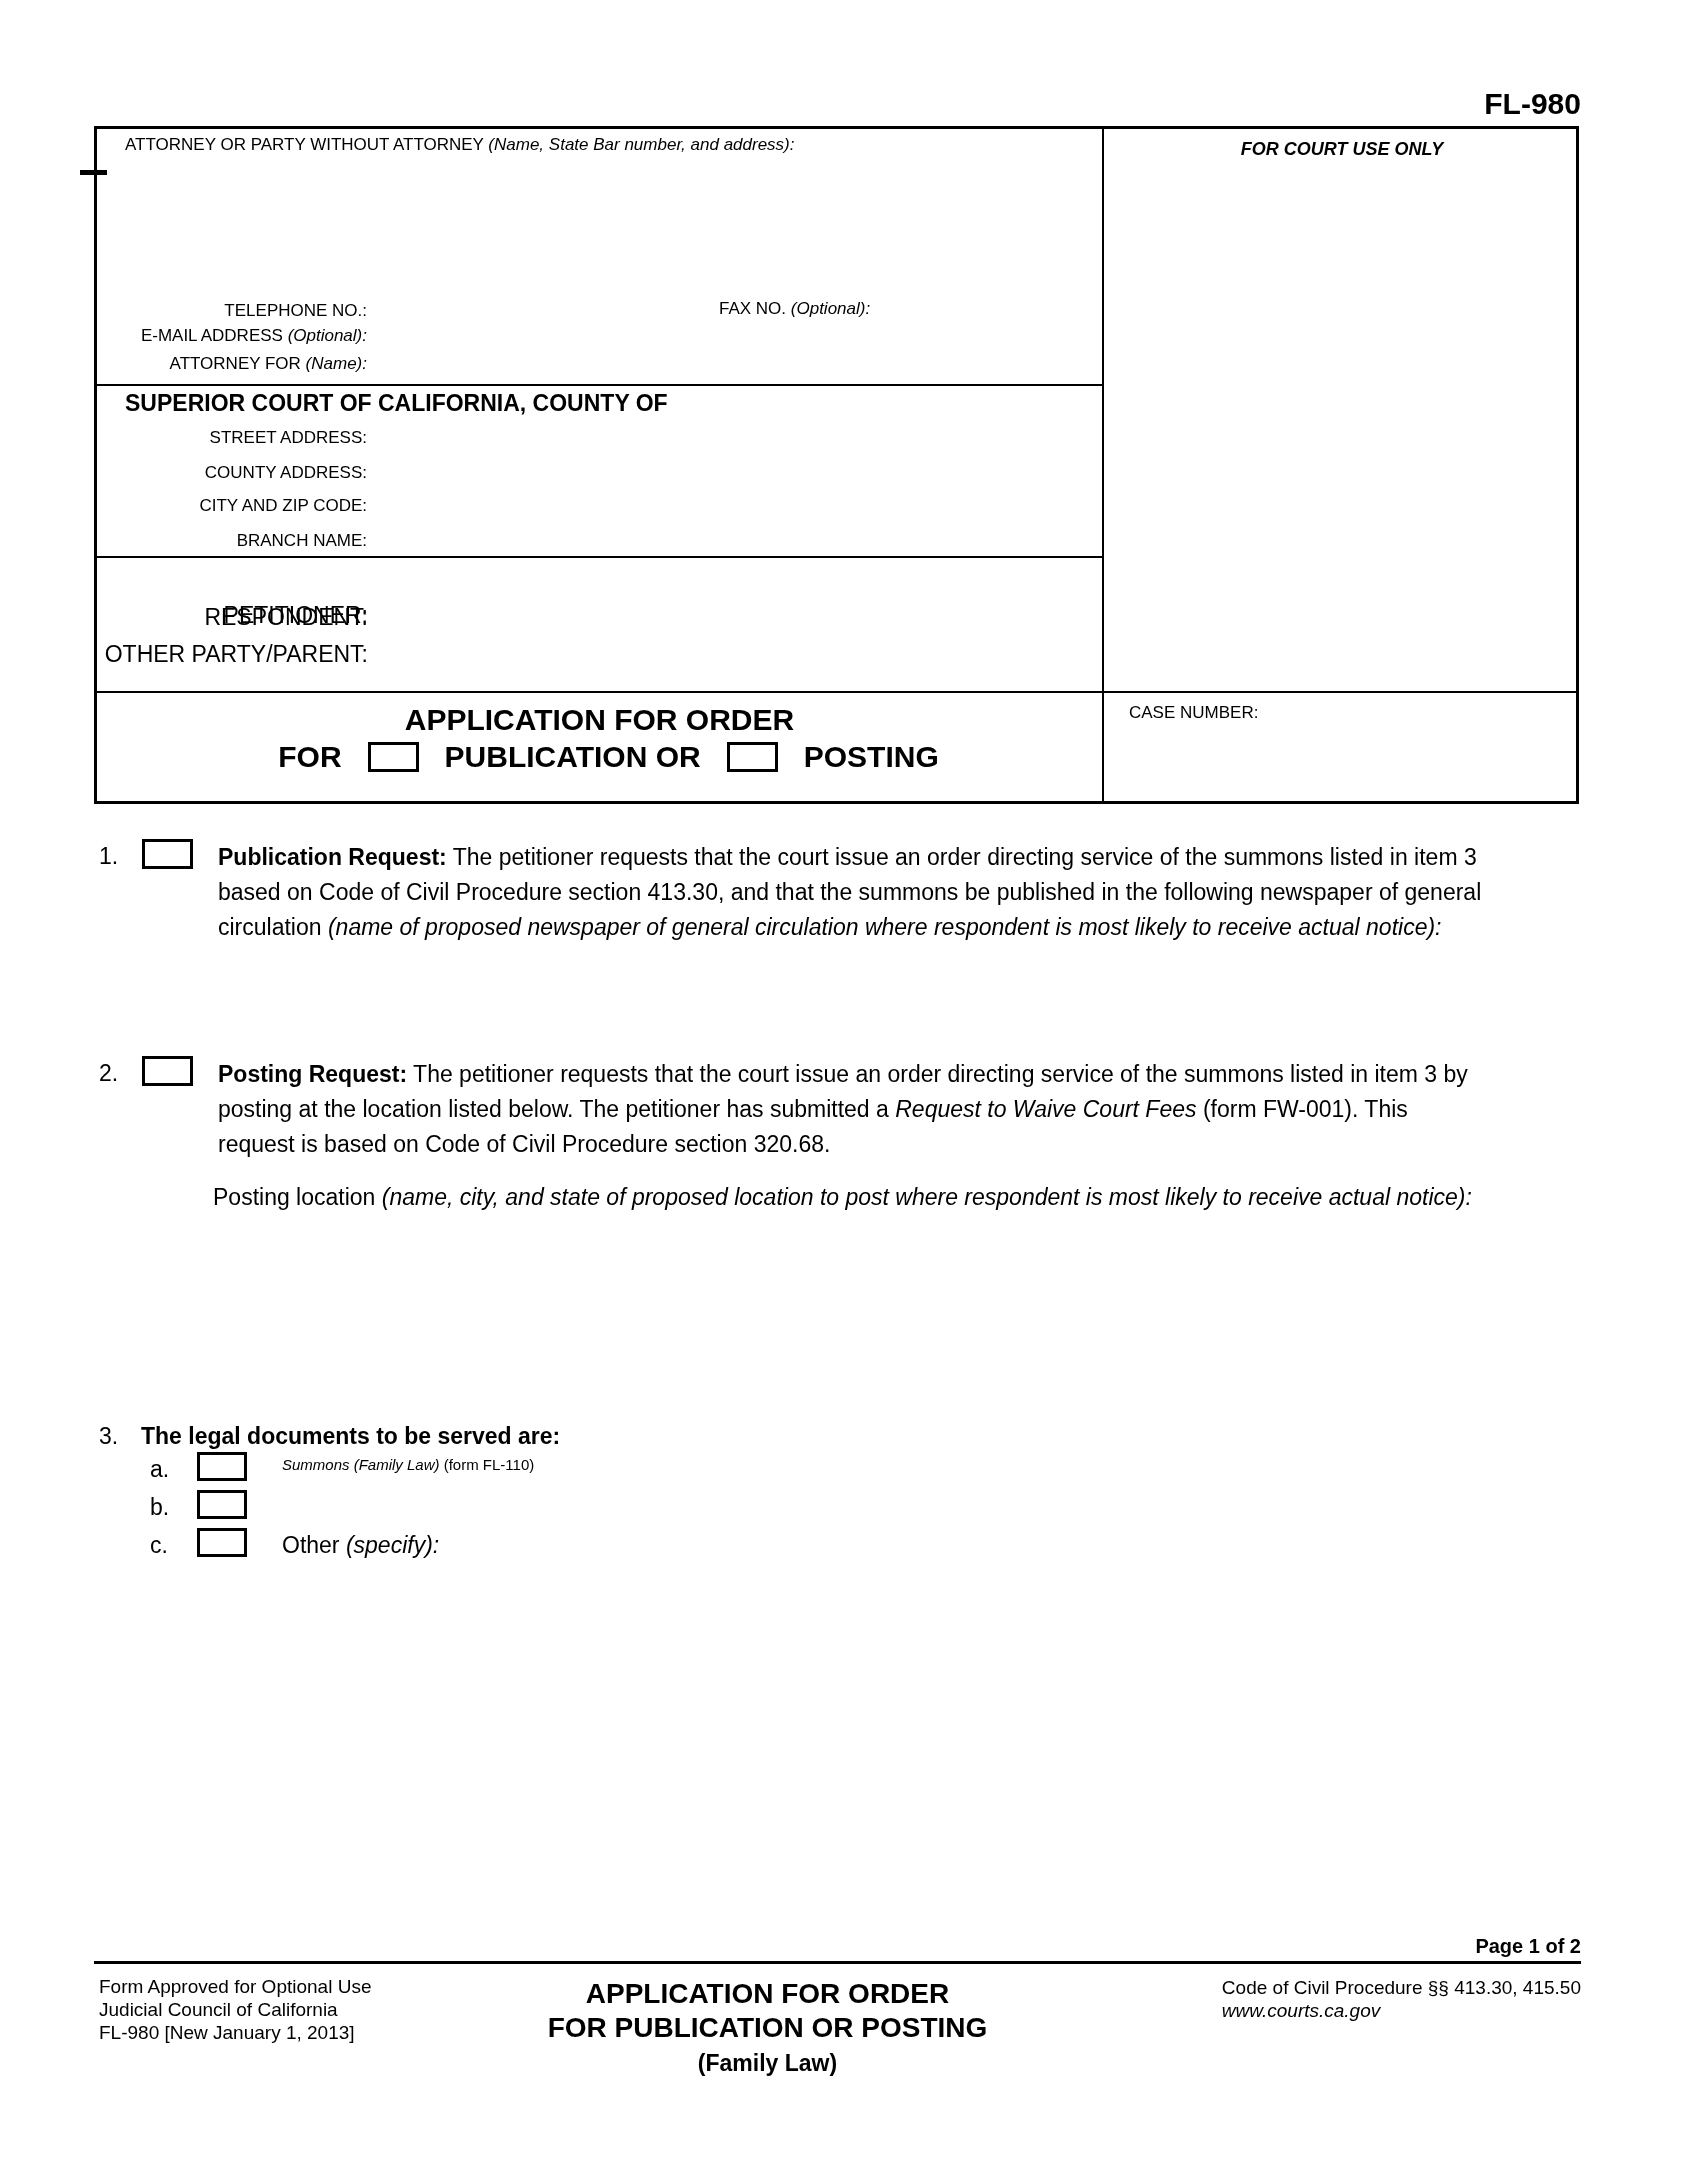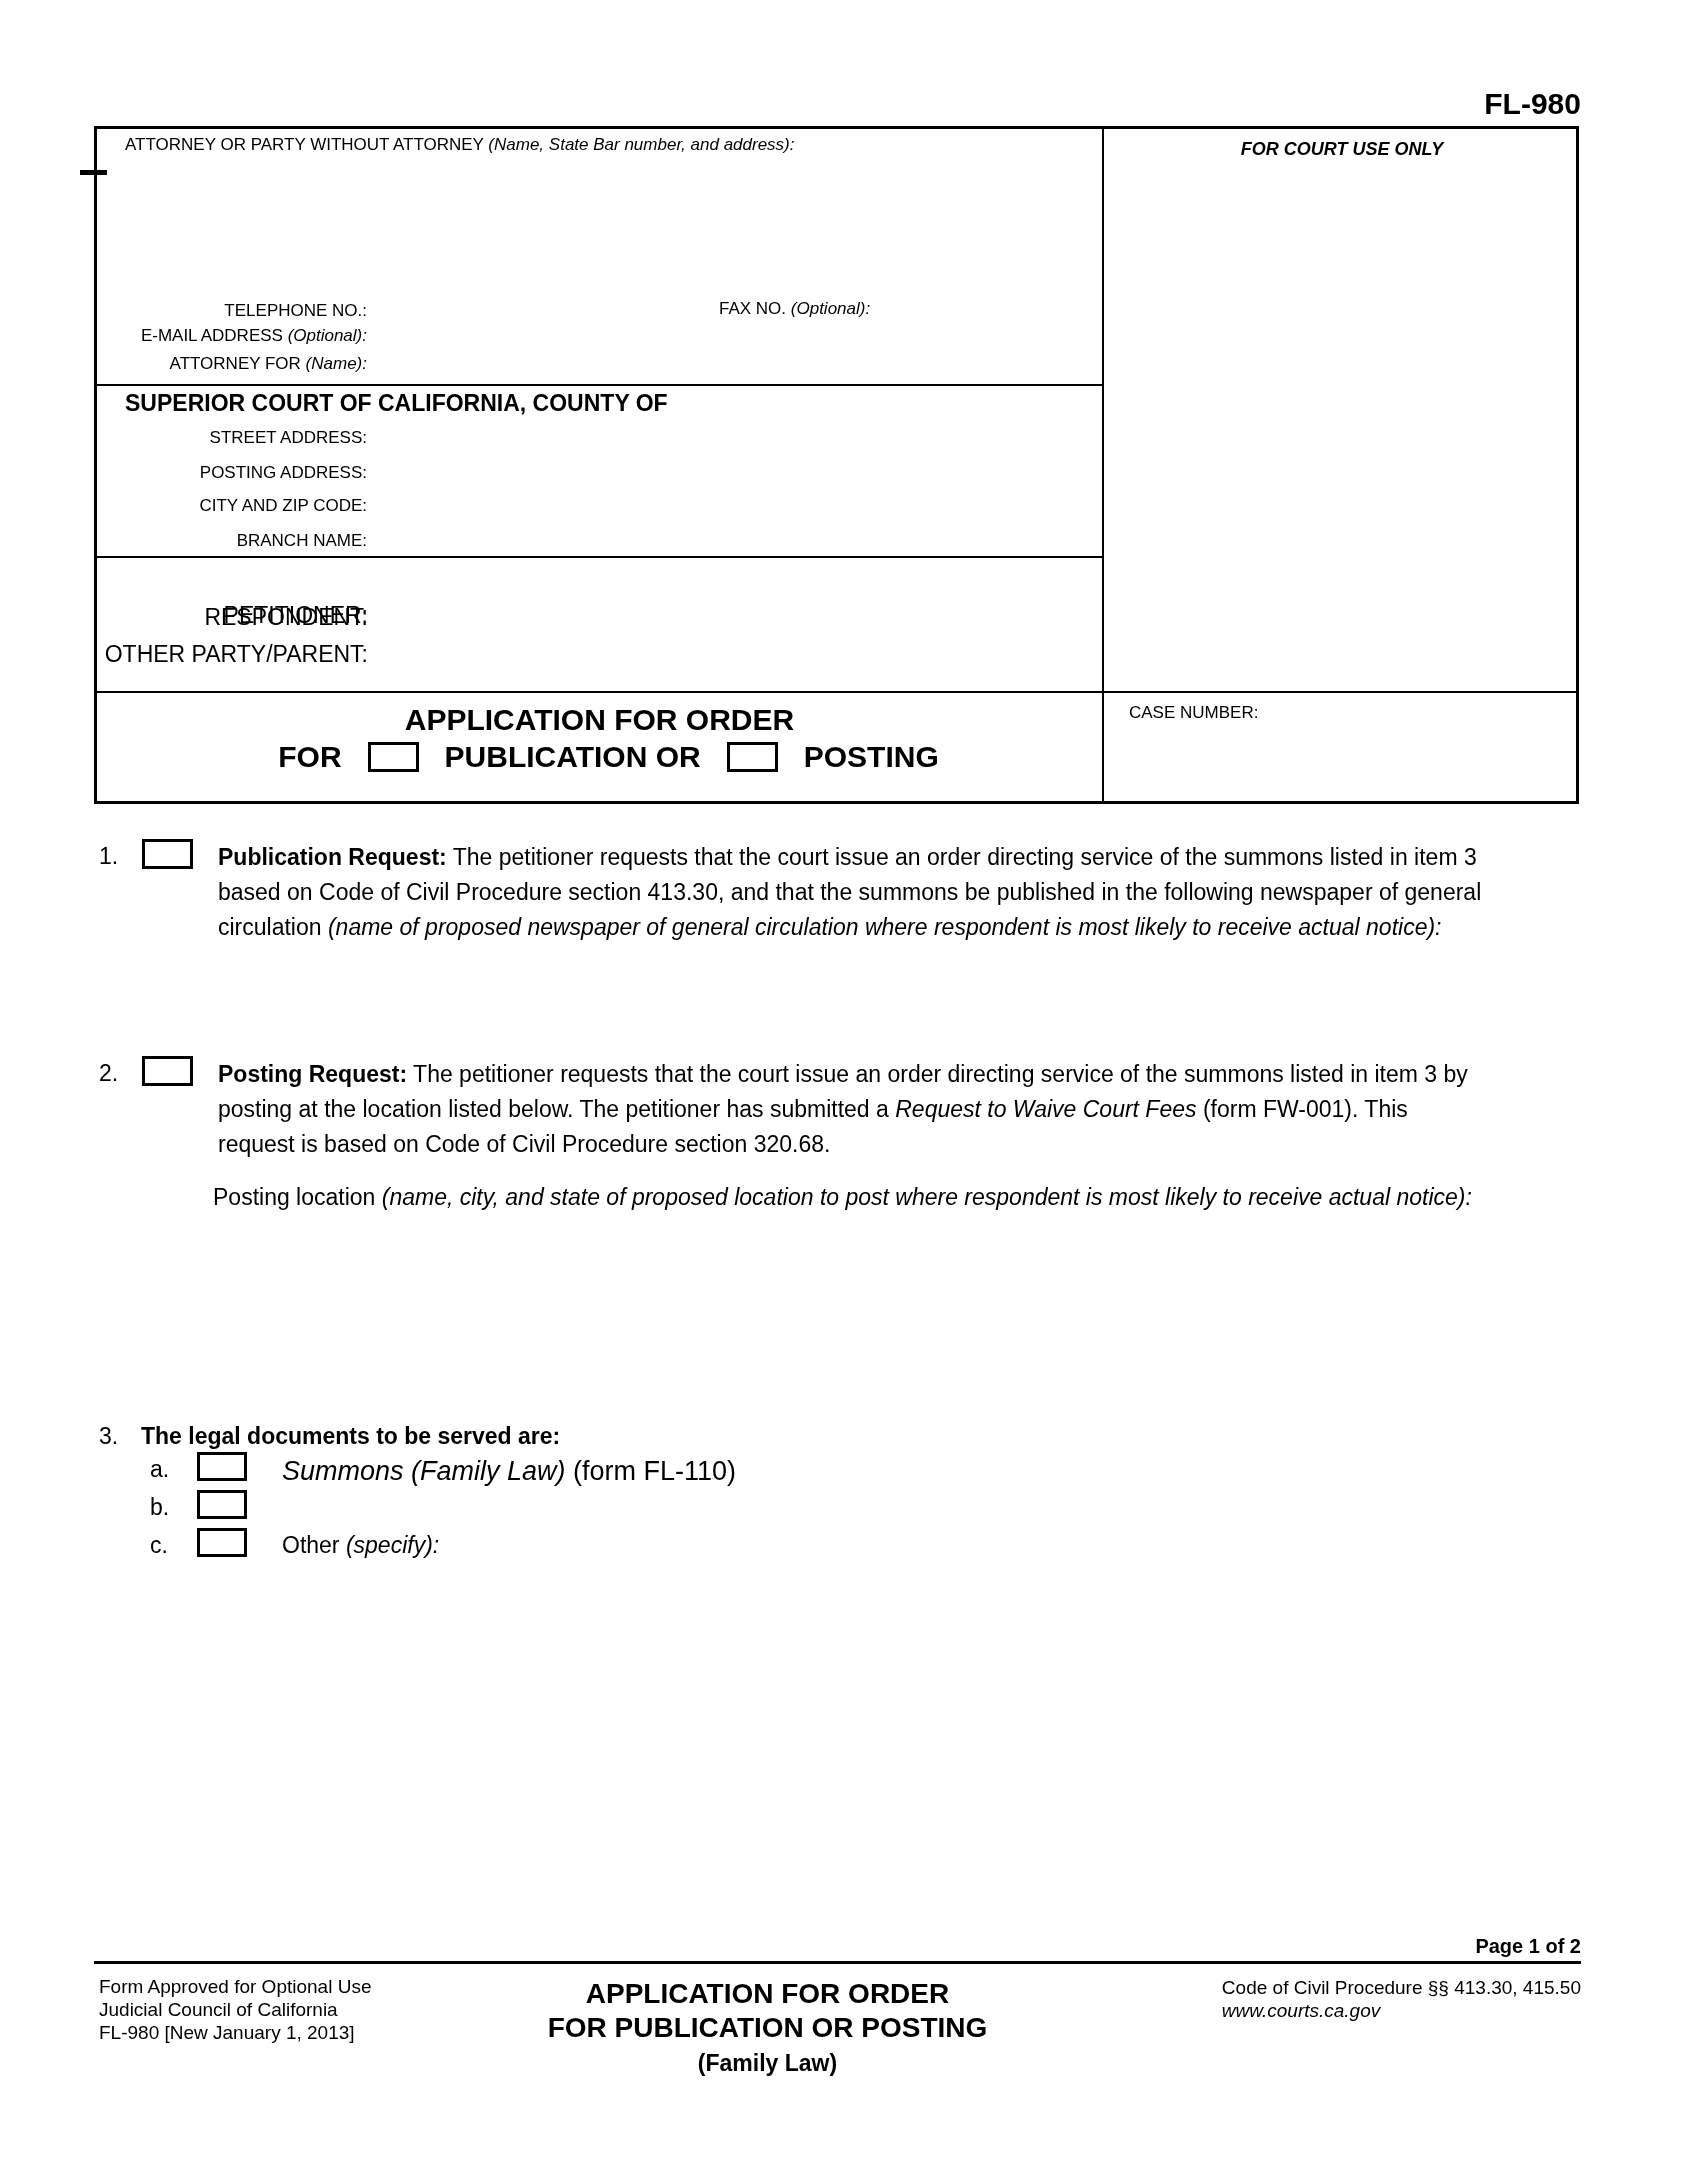--- a/index.html
+++ b/index.html
@@ -75,21 +75,21 @@
     </div>
     <div style="left:277px;top:166px;width:327px;height:26px;"></div>
     <div style="left:792px;top:166px;width:208px;height:26px;"></div>
     <div style="left:277px;top:193px;width:713px;height:26px;"></div>
     <div style="left:277px;top:222px;width:713px;height:26px;"></div>
 
     <div class="b nowrap" style="left:28px;top:261px;font-size:23px;">SUPERIOR COURT OF CALIFORNIA, COUNTY OF</div>
     <div style="left:634px;top:261px;width:366px;height:28px;"></div>
     <div class="lblcol sm" style="left:28px;top:299px;width:242px;height:129px;">
       <div style="top:0;">STREET ADDRESS:</div>
-      <div style="top:35px;">POSTING ADDRESS:</div>
+      <div style="top:35px;">COUNTY ADDRESS:</div>
       <div style="top:68px;">CITY AND ZIP CODE:</div>
       <div style="top:103px;">BRANCH NAME:</div>
     </div>
     <div style="left:277px;top:295px;width:713px;height:28px;"></div>
     <div style="left:277px;top:330px;width:713px;height:28px;"></div>
     <div style="left:277px;top:363px;width:713px;height:28px;"></div>
     <div style="left:277px;top:398px;width:713px;height:28px;"></div>
 
     <div class="lblcol" style="left:6px;top:437px;width:265px;height:119px;font-size:23px;">
       <div style="top:0;margin-top:36px;">PETITIONER:</div>
@@ -148,21 +148,21 @@
   <div class="abs body-txt nowrap" style="left:213px;top:1180px;">
     <span>Posting location </span><span class="i">(name, city, and state of proposed location to post where respondent is most likely to receive actual notice):</span>
   </div>
   <div class="abs" style="left:213px;top:1223px;width:1322px;height:168px;"></div>
 
   <div class="abs item-num" style="left:99px;top:1423px;">3.</div>
   <div class="abs b nowrap" style="left:141px;top:1423px;font-size:23px;">The legal documents to be served are:</div>
 
   <div class="abs item-num" style="left:150px;top:1456px;">a.</div>
   <span class="cb abs" style="left:197px;top:1452px;width:50px;height:29px;"></span>
-  <div class="abs nowrap" style="left:282px;top:1456px;font-size:27px;">
+  <div class="abs nowrap" style="left:282px;top:1456px;font-size:15px;">
     <span class="i">Summons (Family Law)</span><span> (form FL-110)</span>
   </div>
 
   <div class="abs item-num" style="left:150px;top:1494px;">b.</div>
   <span class="cb abs" style="left:197px;top:1490px;width:50px;height:29px;"></span>
 
   <div class="abs item-num" style="left:150px;top:1532px;">c.</div>
   <span class="cb abs" style="left:197px;top:1528px;width:50px;height:29px;"></span>
   <div class="abs nowrap" style="left:282px;top:1532px;font-size:23px;">
     <span>Other </span><span class="i">(specify):</span>

